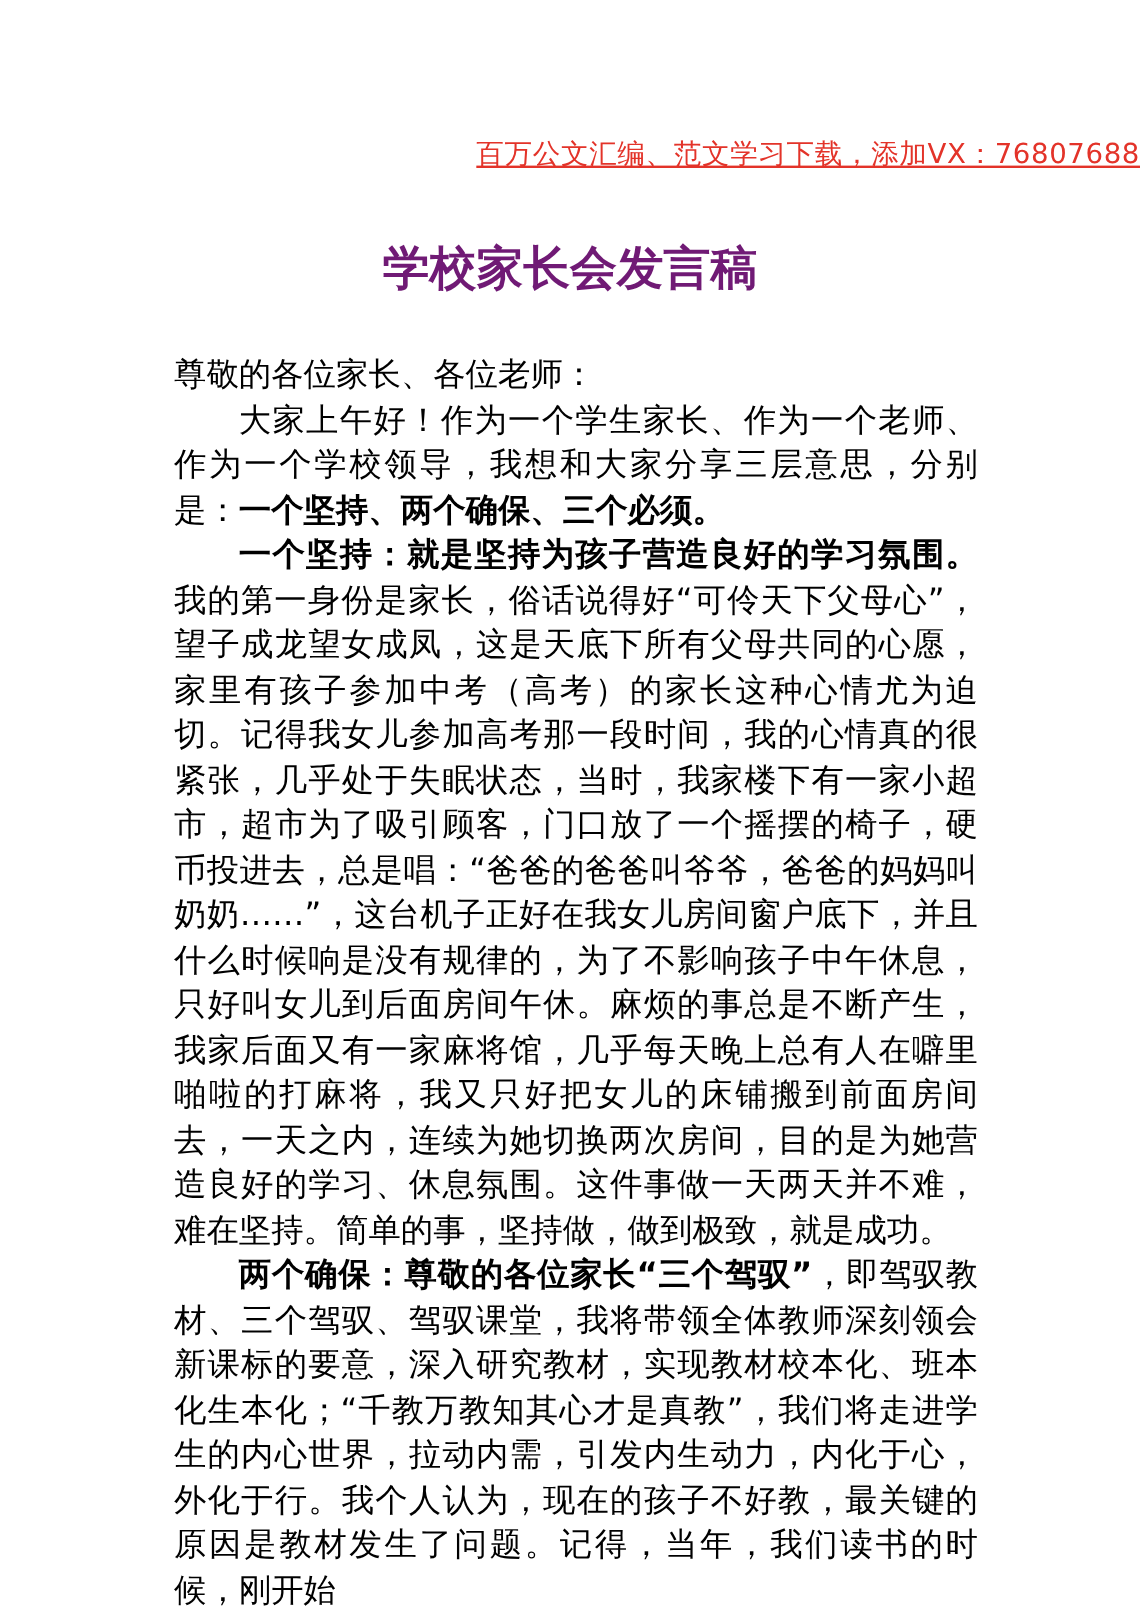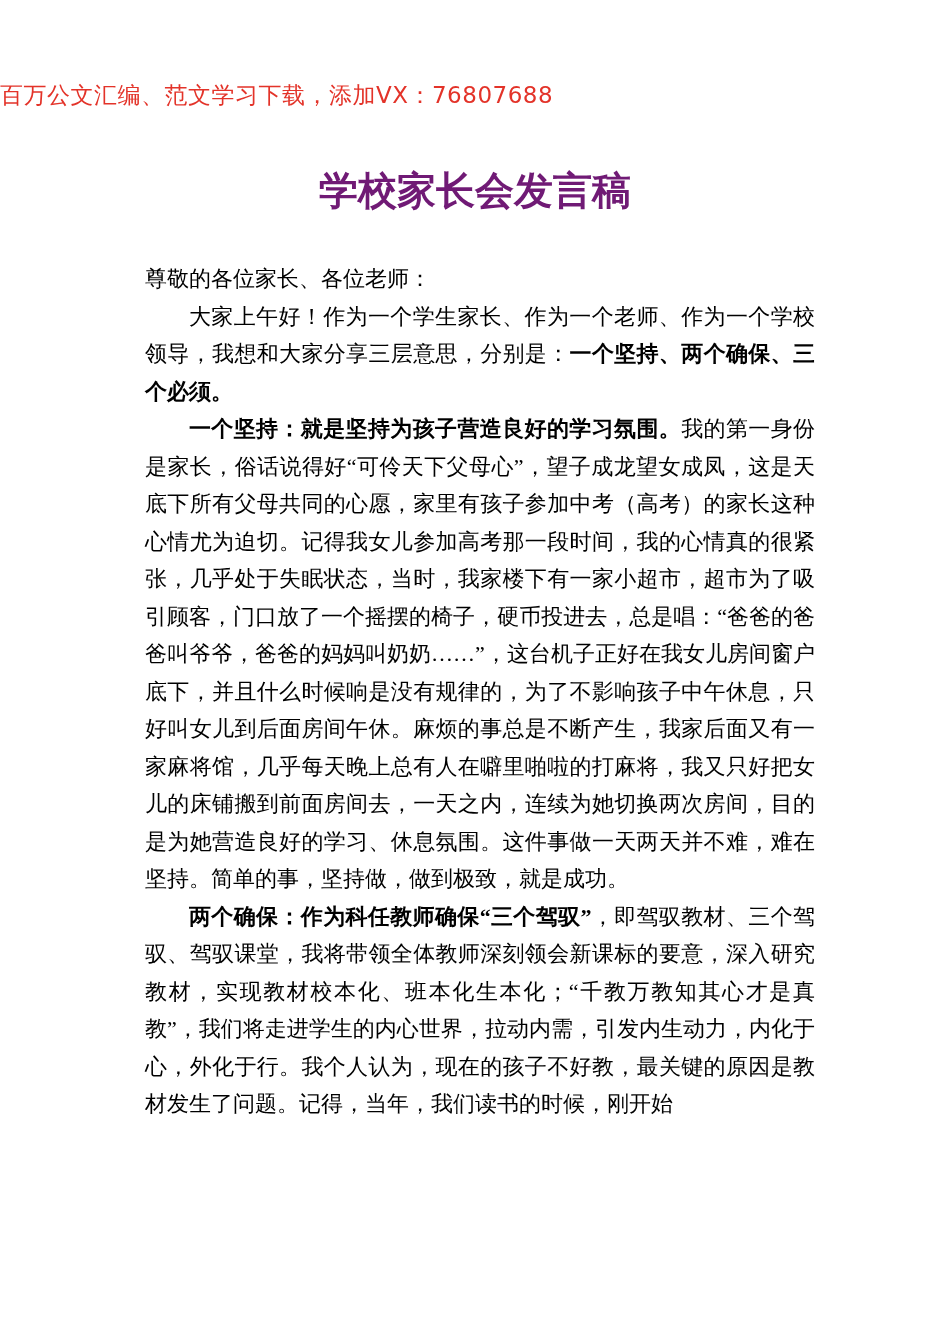--- a/index.html
+++ b/index.html
@@ -14,59 +14,59 @@
       font-family: "DejaVu Sans", "Liberation Sans", sans-serif;
       color: #000000;
     }
     .page {
       width: 950px;
       height: 1344px;
       background: #ffffff;
       box-sizing: border-box;
     }
     .notice {
-      padding-top: 82px;
-      text-align: left;
+      padding-top: 116px;
+      text-align: right;
       font-size: 23px;
       line-height: 26px;
       letter-spacing: 0.5px;
+      text-decoration: underline;
     }
     .title {
       margin: 60px 0 0 0;
       text-align: center;
       font-size: 39px;
       line-height: 46px;
       font-weight: 700;
       color: #701a75;
     }
     .doc-body {
       width: 670px;
       margin: 46px 135px 0 145px;
     }
     .para {
       margin: 0;
-      font-size: 22px;
+      font-size: 27px;
       line-height: 37.5px;
       text-align: justify;
       text-justify: inter-ideograph;
       color: #000000;
     }
     .para.indent {
       text-indent: 2em;
-      font-family: Liberation Serif, serif;
     }
     .run.bold {
       font-weight: 700;
     }
   </style>
 </head>
 <body>
 
 <div class="page">
   <div class="notice" style="color: rgb(227, 51, 41);">百万公文汇编、范文学习下载，添加VX：76807688</div>
   <h1 class="title">学校家长会发言稿</h1>
   <div class="doc-body" id="doc-body">
       <p class="para"><span class="run">尊敬的各位家长、各位老师：</span></p>
       <p class="para indent"><span class="run">大家上午好！作为一个学生家长、作为一个老师、作为一个学校领导，我想和大家分享三层意思，分别是：</span><span class="run bold">一个坚持、两个确保、三个必须。</span></p>
       <p class="para indent"><span class="run bold">一个坚持：就是坚持为孩子营造良好的学习氛围。</span><span class="run">我的第一身份是家长，俗话说得好“可伶天下父母心”，望子成龙望女成凤，这是天底下所有父母共同的心愿，家里有孩子参加中考（高考）的家长这种心情尤为迫切。记得我女儿参加高考那一段时间，我的心情真的很紧张，几乎处于失眠状态，当时，我家楼下有一家小超市，超市为了吸引顾客，门口放了一个摇摆的椅子，硬币投进去，总是唱：“爸爸的爸爸叫爷爷，爸爸的妈妈叫奶奶……”，这台机子正好在我女儿房间窗户底下，并且什么时候响是没有规律的，为了不影响孩子中午休息，只好叫女儿到后面房间午休。麻烦的事总是不断产生，我家后面又有一家麻将馆，几乎每天晚上总有人在噼里啪啦的打麻将，我又只好把女儿的床铺搬到前面房间去，一天之内，连续为她切换两次房间，目的是为她营造良好的学习、休息氛围。这件事做一天两天并不难，难在坚持。简单的事，坚持做，做到极致，就是成功。</span></p>
-      <p class="para indent"><span class="run bold">两个确保：作为科任教师确保“三个驾驭”</span><span class="run">，即驾驭教材、三个驾驭、驾驭课堂，我将带领全体教师深刻领会新课标的要意，深入研究教材，实现教材校本化、班本化生本化；“千教万教知其心才是真教”，我们将走进学生的内心世界，拉动内需，引发内生动力，内化于心，外化于行。我个人认为，现在的孩子不好教，最关键的原因是教材发生了问题。记得，当年，我们读书的时候，刚开始</span></p>
+      <p class="para indent"><span class="run bold">两个确保：尊敬的各位家长“三个驾驭”</span><span class="run">，即驾驭教材、三个驾驭、驾驭课堂，我将带领全体教师深刻领会新课标的要意，深入研究教材，实现教材校本化、班本化生本化；“千教万教知其心才是真教”，我们将走进学生的内心世界，拉动内需，引发内生动力，内化于心，外化于行。我个人认为，现在的孩子不好教，最关键的原因是教材发生了问题。记得，当年，我们读书的时候，刚开始</span></p>
     </div>
 </div>
 
 </body></html>

